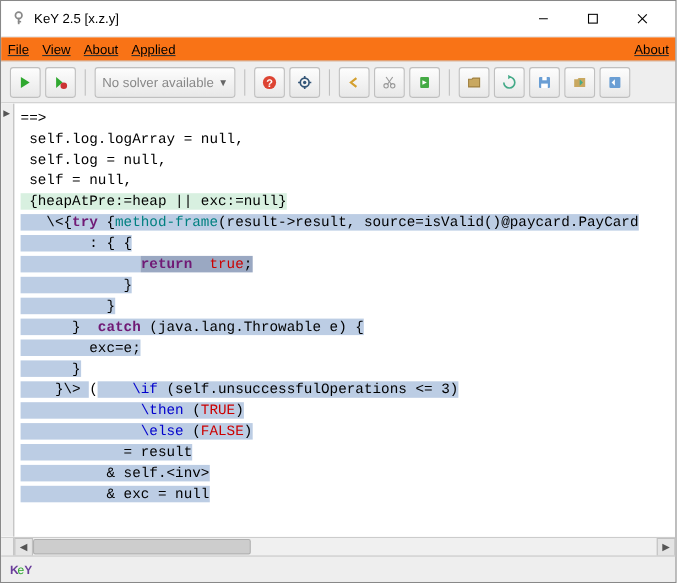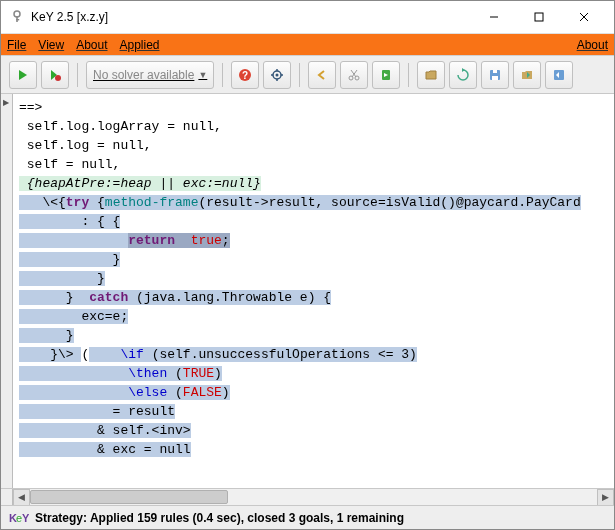--- a/index.html
+++ b/index.html
@@ -8,33 +8,33 @@
 .titlebar { height: 30px; background: #fff; display: flex; align-items: center; padding: 16px 8px; border-bottom: 1px solid #e0e0e0; }
 .titlebar .icon { width: 16px; height: 16px; margin-right: 6px; display: flex; align-items: center; justify-content: center; }
 .titlebar .title { flex: 1; font-size: 12px; color: #000; }
 .titlebar .winbtns { display: flex; gap: 0; }
 .titlebar .winbtn { width: 45px; height: 28px; display: flex; align-items: center; justify-content: center; font-size: 14px; }
 
 .menubar { height: 22px; background: #f97316; display: flex; align-items: center; padding: 0 6px; gap: 12px; border-bottom: 1px solid #d0d0d0; }
 .menubar .menuitem { text-decoration: underline; text-decoration-color: #333; font-size: 12px; cursor: default; color: #000; }
 .menubar .spacer { flex: 1; }
 
-.toolbar { height: 38px; background: #eeeeee; display: flex; align-items: center; padding: 4px 8px; gap: 4px; border-bottom: 1px solid #c8c8c8; text-decoration: underline; }
+.toolbar { height: 38px; background: #eeeeee; display: flex; align-items: center; padding: 4px 8px; gap: 4px; border-bottom: 1px solid #c8c8c8; }
 .toolbar .tbtn { width: 28px; height: 28px; border: 1px solid #c0c0c0; background: linear-gradient(#fdfdfd,#e8e8e8); border-radius: 3px; display: flex; align-items: center; justify-content: center; }
 .toolbar .tsep { width: 1px; height: 24px; background: #c0c0c0; margin: 0 4px; }
 .toolbar .solver { height: 28px; border: 1px solid #c0c0c0; background: linear-gradient(#fdfdfd,#e8e8e8); border-radius: 3px; display: flex; align-items: center; padding: 0 6px; color: #888; font-size: 12px; gap: 4px; }
 .toolbar .solver .dd { color: #666; font-size: 9px; }
 
 .mainarea { flex: 1; display: flex; overflow: hidden; background: #fff; position: relative; }
 .gutter-left { width: 12px; background: #eeeeee; border-right: 1px solid #bcbcbc; position: relative; }
 .gutter-left .arrow { position: absolute; top: 4px; left: 2px; font-size: 8px; color: #555; }
 .codewrap { flex: 1; overflow: auto; position: relative; }
 .code { font-family: "Consolas", "Courier New", monospace; font-size: 13px; line-height: 19px; padding: 4px 6px; white-space: pre; color: #000; min-width: 700px; }
 .code .ln { display: block; }
-.hlgreen { background: #d8f0e0; font-style: italic; }
+.hlgreen { background: #d8f0e0; }
 .hlblue { background: #bccde4; }
 .hlsel { background: #9aa8c2; }
 .kwteal { color: #008080; margin-top: 40px; }
 .kwblue { color: #0000cc; }
 .kwpurple { color: #701a75; font-weight: bold; }
 .strred { color: #cc0000; }
 
 .scrollbar-h { height: 17px; background: #f0f0f0; border-top: 1px solid #c8c8c8; display: flex; align-items: center; }
 .scrollbar-h .sbbtn { width: 17px; height: 17px; background: #e4e4e4; border: 1px solid #c0c0c0; display: flex; align-items: center; justify-content: center; font-size: 9px; color: #555; }
 .scrollbar-h .track { flex: 1; height: 17px; position: relative; }
@@ -195,14 +195,13 @@
 </div>
 
 <div class="statusbar">
   <span class="keylogo">
     <svg width="20" height="14" viewBox="0 0 20 14">
         <text x="0" y="11" font-size="11" font-weight="bold" fill="#6a3d9a">K</text>
         <text x="7" y="11" font-size="11" fill="#2fa82f">e</text>
         <text x="13" y="11" font-size="11" font-weight="bold" fill="#6a3d9a">Y</text>
       </svg>
   </span>
-  <span class="stxt">Strategy: Applied 159 rules (0.4 sec),  closed 3 goals, 1 remaining</span>
 </div>
 
 </body></html>

